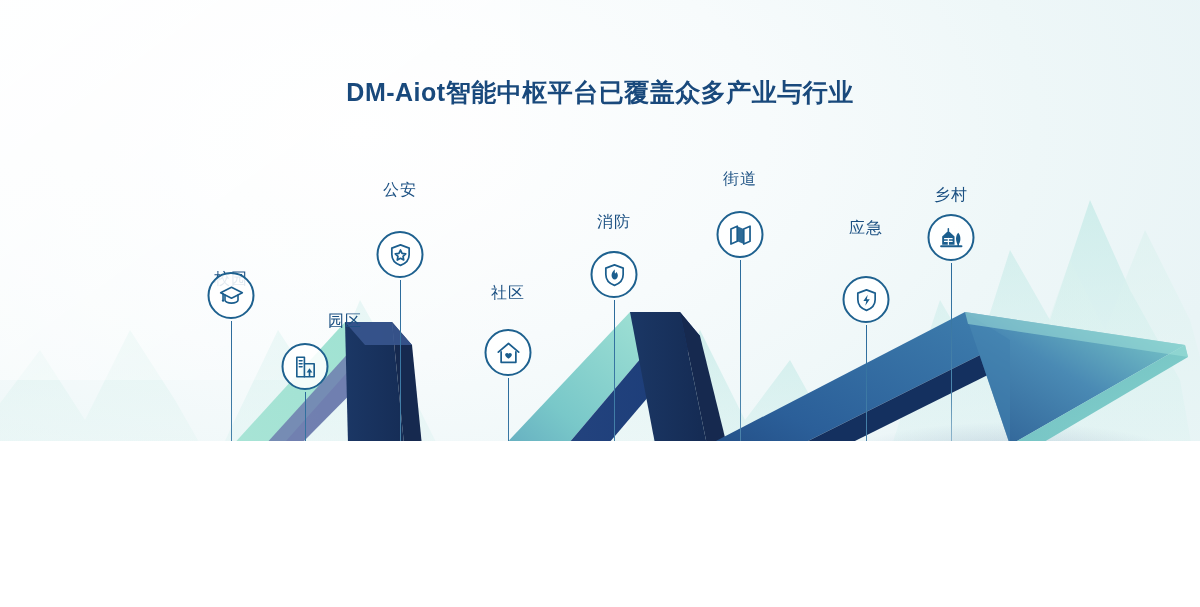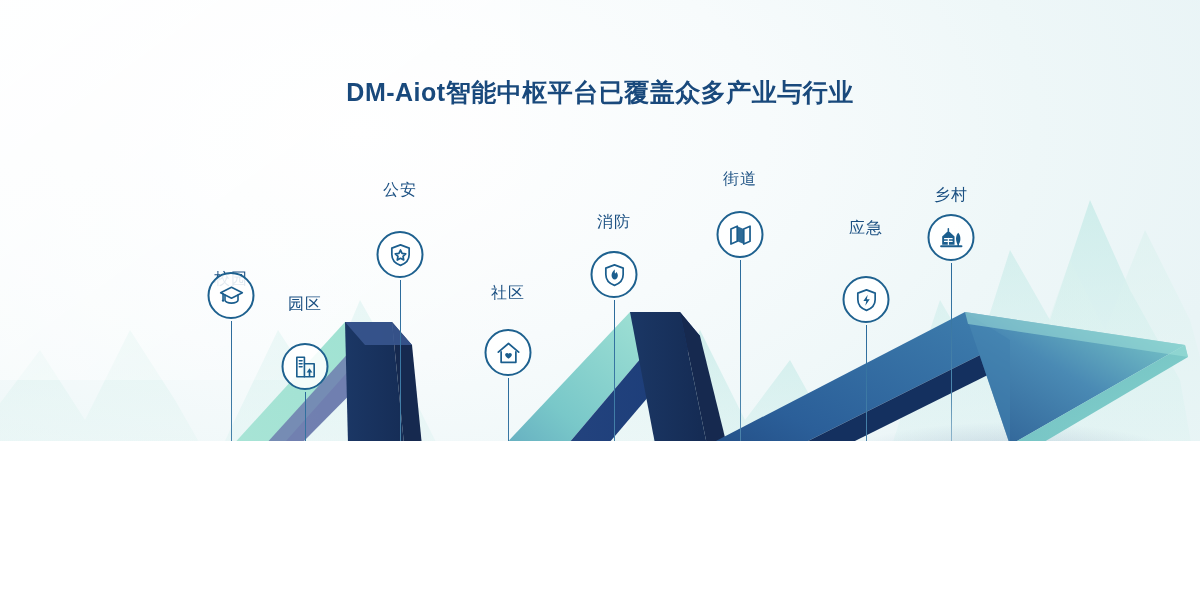--- a/index.html
+++ b/index.html
@@ -198,21 +198,21 @@
         <path d="M12 4 L22 9 L12 14 L2 9 Z"></path>
         <path d="M6 11.2 V16 C6 17.4 8.7 18.6 12 18.6 C15.3 18.6 18 17.4 18 16 V11.2"></path>
         <path d="M4.2 10 V15"></path>
         <circle cx="4.2" cy="16.1" r="1.1" fill="#1b5e8e" stroke="none"></circle>
       </svg>
     </div>
   </div>
 
   <div class="marker" style="left:305px; top:0;">
     <div class="m-stem" style="top:392px; height:215px;"></div>
-    <div class="m-label" style="top:294px;">园区</div>
+    <div class="m-label" style="top:311px;margin-left:40px;">园区</div>
     <div class="m-circle" style="top:343px;">
       <svg width="26" height="26" viewBox="0 0 24 24" fill="none" stroke="#1b5e8e" stroke-width="1.5" stroke-linecap="round" stroke-linejoin="round">
         <path d="M4 3 H11 L11 21 H4 Z"></path>
         <path d="M11 9 H20 V21 H11"></path>
         <path d="M6.3 6.2 H8.8 M6.3 9 H8.8 M6.3 11.8 H8.8"></path>
         <path d="M15.7 13.2 L18.4 17 H13 Z" fill="#1b5e8e" stroke="none"></path>
         <path d="M15.7 17 V20"></path>
       </svg>
     </div>
   </div>

